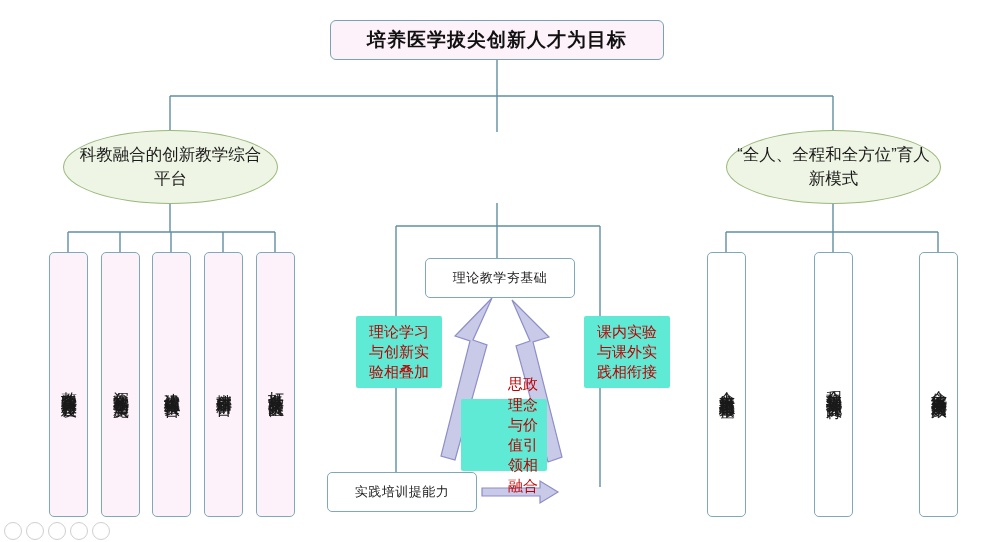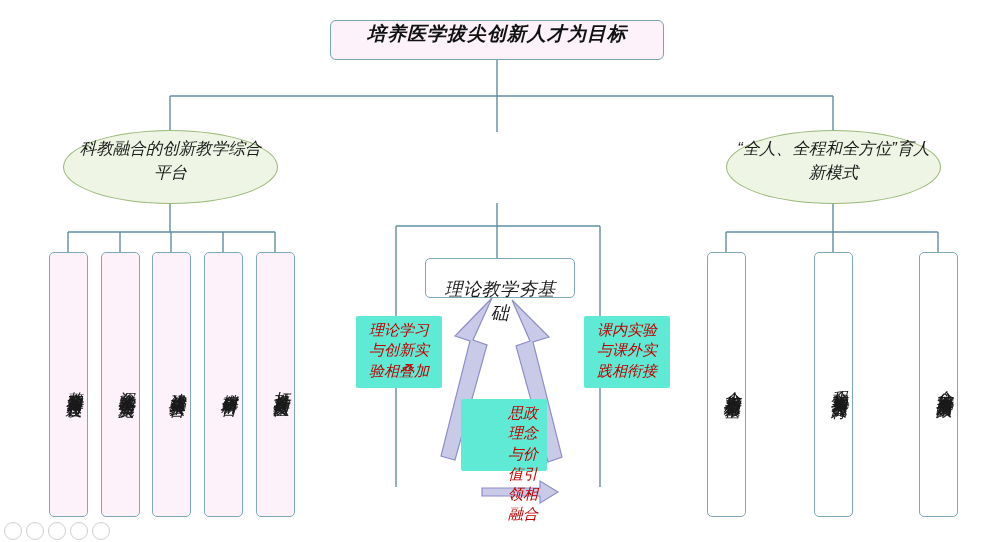--- a/index.html
+++ b/index.html
@@ -14,25 +14,24 @@
     position: relative;
     width: 995px;
     height: 542px;
     background: #ffffff;
     overflow: hidden;
   }
   .node {
     position: absolute;
     box-sizing: border-box;
     display: flex;
-    align-items: flex-start;
+    align-items: center;
     justify-content: center;
     text-align: center;
     color: #1a1a1a;
-    font-style: italic;
   }
 
   
   .goal-box {
     border: 1.5px solid #79a3b1;
     border-radius: 6px;
     background: #fdf2fa;
     font-size: 19px;
     font-weight: bold;
     letter-spacing: 1px;
@@ -65,21 +64,21 @@
   }
   .vbox.plain {
     background: #ffffff;
   }
 
   
   .hbox {
     border: 1.3px solid #7fa9b8;
     border-radius: 5px;
     background: #ffffff;
-    font-size: 18px;
+    font-size: 13px;
     letter-spacing: 0.5px;
     padding: 18px 10px;
   }
 
   
   .annot {
     background: #5eead4;
     color: #c00000;
     font-size: 15px;
     line-height: 1.35;
@@ -182,20 +181,23 @@
   <div class="node vbox" style="left:204px; top:252px; width:39px; height:265px;">
     <span>搭建创新科研平台</span>
   </div>
   <div class="node vbox" style="left:256px; top:252px; width:39px; height:265px;">
     <span>打造多学科交叉师资队伍</span>
   </div>
 
   <div class="node hbox" style="left:425px; top:258px; width:150px; height:40px;">
     <span>理论教学夯基础</span>
   </div>
+  <div class="node hbox" style="left:327px; top:472px; width:150px; height:40px;">
+    <span>实践培训提能力</span>
+  </div>
 
   <div class="node annot" style="left:356px; top:316px; width:86px; height:72px;">
     <span>理论学习与创新实验相叠加</span>
   </div>
   <div class="node annot" style="left:584px; top:316px; width:86px; height:72px;">
     <span>课内实验与课外实践相衔接</span>
   </div>
   <div class="node annot" style="left:461px; top:399px; width:86px; height:72px;padding-left:44px;">
     <span>思政理念与价值引领相融合</span>
   </div>

